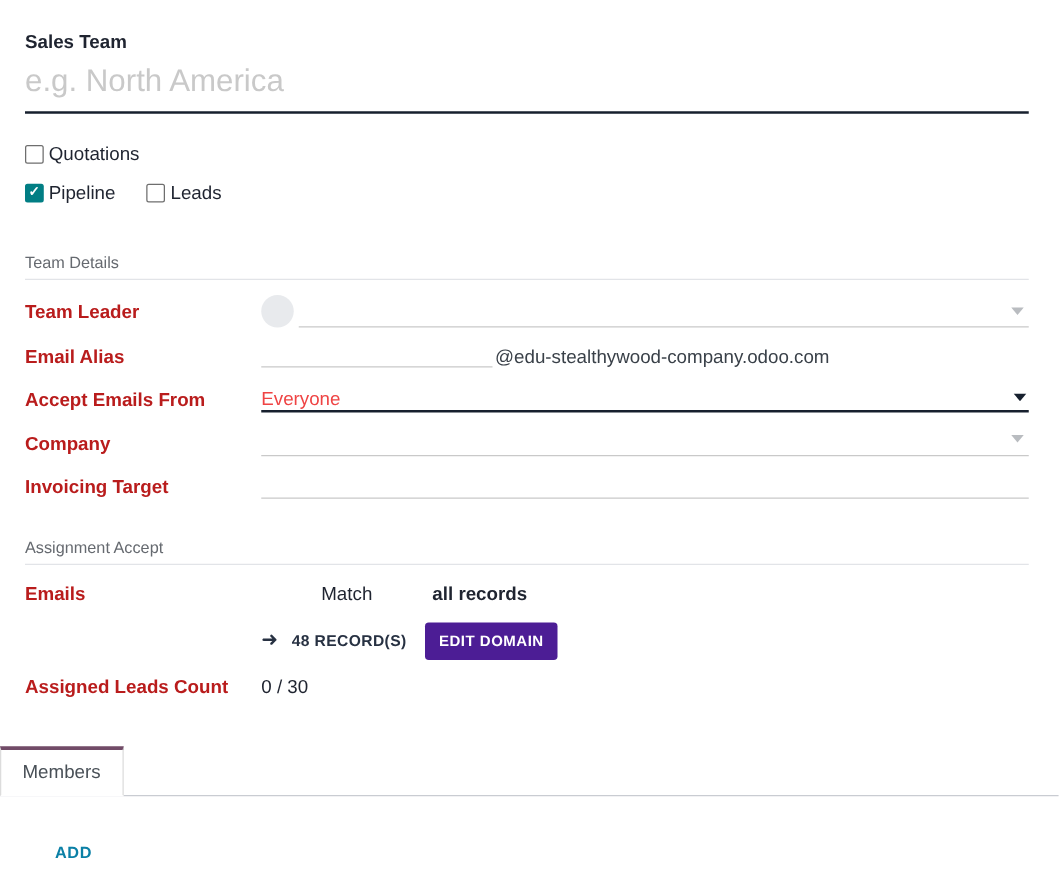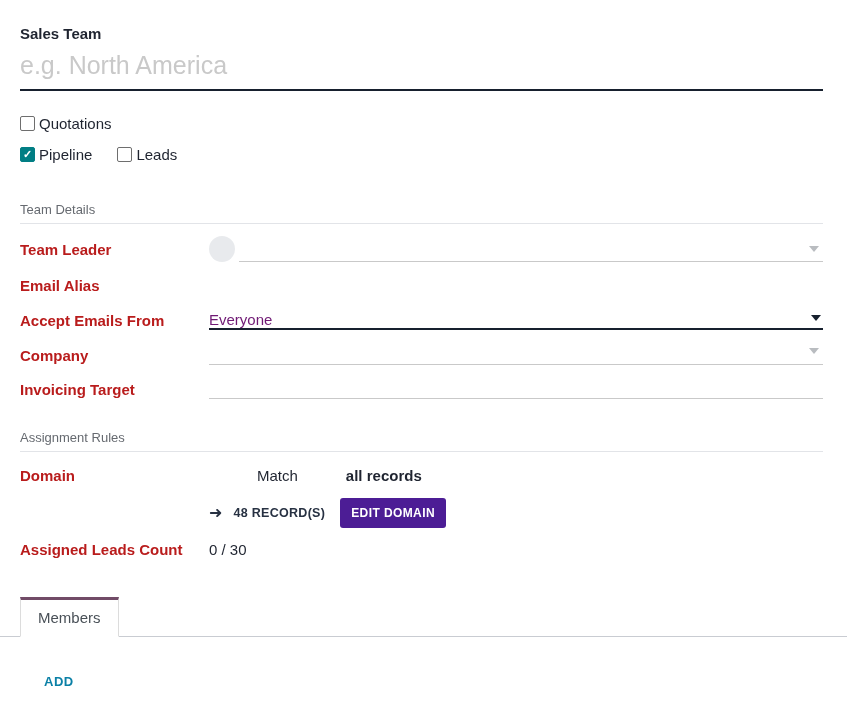--- a/index.html
+++ b/index.html
@@ -66,21 +66,21 @@
     border:none; outline:none; background:transparent; align-self:stretch;
     border-bottom:1px solid #c9c9c9; font-family:"Liberation Sans", sans-serif;
     font-size:15px; color:#1f2430;
   }
   .grow { flex:1; margin-left:4px; }
   .alias-input { width:185px; }
   .alias-suffix { margin-left:2px; color:#3a4149; white-space:nowrap; }
 
   .select-field {
     flex:1; align-self:stretch; display:flex; align-items:center;
-    border-bottom:2px solid #17202e; color:#701a75; cursor:pointer;
+    border-bottom:2px solid #17202e; color:#ef4444; cursor:pointer;
   }
   .caret {
     position:absolute; width:0; height:0;
     border-left:5px solid transparent; border-right:5px solid transparent;
   }
   .caret.light { border-top:6px solid #b9bcc0; }
   .caret.dark  { border-top:6px solid #17202e; }
   .caret-leader { right:4px; bottom:10px; }
   .caret-accept { right:2px; bottom:9px; }
   .caret-company { right:4px; bottom:11px; }
@@ -95,21 +95,21 @@
   }
   .edit-domain-btn {
     margin-left:15px; background:#4c1d95; color:#fff; border:none; cursor:pointer;
     font-family:"Liberation Sans", sans-serif; font-size:12px; font-weight:bold;
     letter-spacing:.4px; padding:8px 11px; border-radius:3px;
   }
   .assigned-val { color:#1f2430; }
 
   
   .notebook { margin-top:38px; }
-  .tab-bar { display:flex; align-items:flex-end; border-bottom:1px solid #c9ccd2; padding-left:20px; }
+  .tab-bar { display:flex; align-items:flex-end; border-bottom:1px solid #c9ccd2; }
   .tab {
     background:#fff; color:#495057; font-size:15px; cursor:pointer;
     padding:9px 17px 10px 17px; margin-bottom:-1px;
     border:1px solid #dcdcdc; border-bottom:1px solid #fff;
     border-top:3px solid #714b67;
   }
   .add-link {
     display:inline-block; margin:37px 0 0 44px;
     font-size:13px; font-weight:bold; letter-spacing:.5px;
     color:#0b80a6; cursor:pointer; text-decoration:none;
@@ -142,20 +142,24 @@
     <div class="flabel">Team Leader</div>
     <div class="fval">
       <span class="avatar"></span>
       <input class="line-input grow" type="text" value="" style="">
       <span class="caret light caret-leader"></span>
     </div>
   </div>
 
   <div class="frow row-alias">
     <div class="flabel">Email Alias</div>
+    <div class="fval">
+      <input class="line-input alias-input" type="text" value="" style="">
+      <span class="alias-suffix">@edu-stealthywood-company.odoo.com</span>
+    </div>
   </div>
 
   <div class="frow row-accept">
     <div class="flabel">Accept Emails From</div>
     <div class="fval">
       <div class="select-field">
         <span>Everyone</span>
       </div>
       <span class="caret dark caret-accept"></span>
     </div>
@@ -169,24 +173,24 @@
     </div>
   </div>
 
   <div class="frow row-invoice">
     <div class="flabel">Invoicing Target</div>
     <div class="fval">
       <input class="line-input grow" style="margin-left: 0px;" type="text" value="">
     </div>
   </div>
 
-  <div class="section-title sec-rules">Assignment Rules</div>
+  <div class="section-title sec-rules">Assignment Accept</div>
 
   <div class="frow row-domain">
-    <div class="flabel">Domain</div>
+    <div class="flabel">Emails</div>
     <div class="fval">
       <span class="match-text">Match </span>
       <span class="match-text match-bold">all records</span>
     </div>
   </div>
 
   <div class="records-block row-records">
     <span class="arrow-glyph">➜</span>
     <span class="records-count">48 RECORD(S)</span>
     <button class="edit-domain-btn">EDIT DOMAIN</button>

